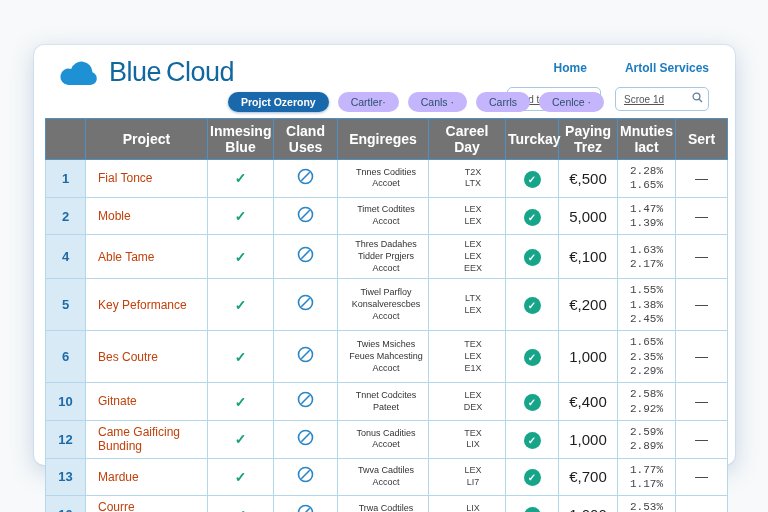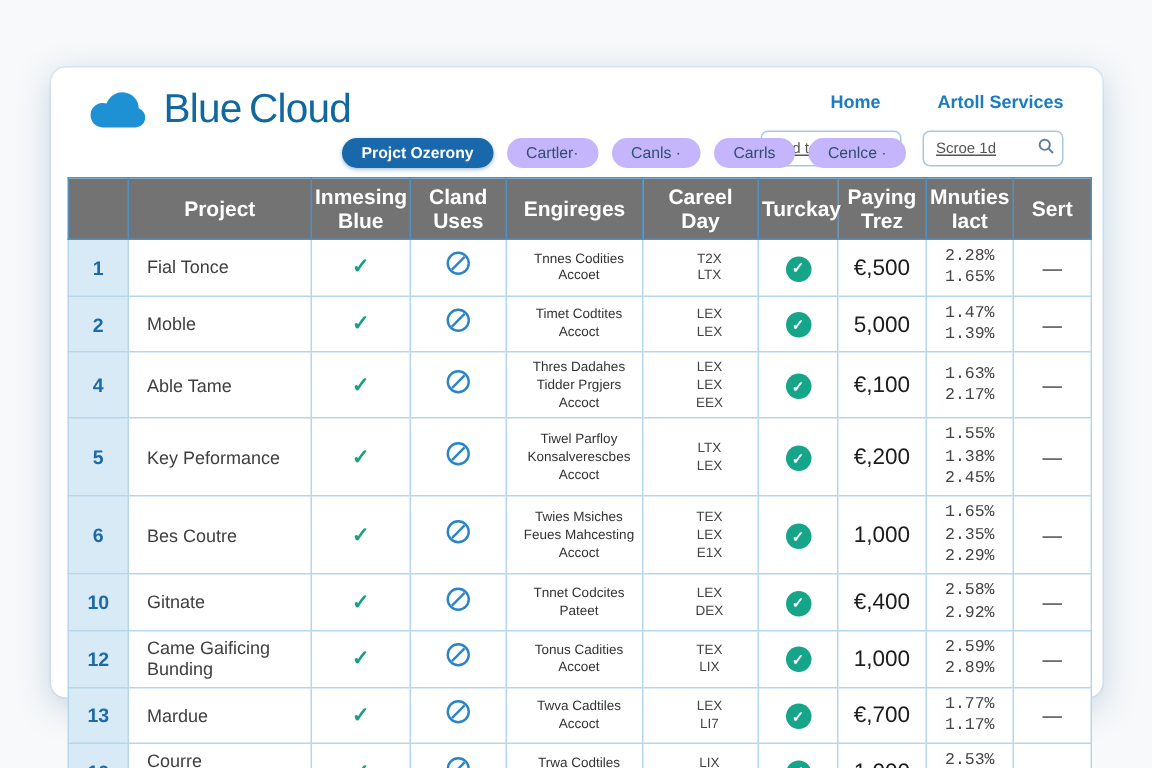--- a/index.html
+++ b/index.html
@@ -19,21 +19,21 @@
   
   .pills{position:absolute;left:194px;top:47px;display:flex;gap:9px;align-items:center;}
   .pill{font-size:10.5px;color:#2f4f6e;background:#c4b5fd;border-radius:12px;padding:4px 13px;cursor:pointer;white-space:nowrap;}
   .pill.active{background:#1a68ac;color:#fff;font-weight:bold;box-shadow:0 1px 3px rgba(20,80,140,.4);}
   
   table{position:absolute;left:11px;top:73px;width:682px;border-collapse:collapse;table-layout:fixed;}
   th{background:#737373;color:#fff;font-size:14px;font-weight:bold;padding:4px 2px;line-height:1.15;
      border:1px solid #4e92c4;white-space:pre-line;}
   td{border:1px solid #b5d7ec;background:#fff;text-align:center;padding:4px 2px;vertical-align:middle;}
   td.c-num{background:#d8eaf6;color:#1c6aa8;font-weight:bold;font-size:13px;}
-  td.c-proj{text-align:left;padding-left:12px;font-size:12px;color:#404040;white-space:pre-line;line-height:1.2;}
+  td.c-proj{text-align:left;padding-left:12px;font-size:12px;color:#c2410c;white-space:pre-line;line-height:1.2;}
   td.c-eng{text-align:center;padding-left:8px;font-size:9px;color:#333;white-space:pre-line;line-height:1.3;}
   td.c-careel{font-size:9px;color:#444;white-space:pre-line;line-height:1.3;padding-left:14px;}
   td.c-pay{font-size:15px;color:#1d1d1d;font-weight:500;}
   td.c-min{font-size:11px;color:#444;white-space:pre-line;line-height:1.3;font-family:Liberation Mono, monospace;}
   td.c-sert{font-size:13px;color:#333;}
   .check{color:#19a07e;font-size:14px;font-weight:bold;}
   .badge{display:inline-flex;width:17px;height:17px;border-radius:50%;background:#17a589;color:#fff;
          font-size:10px;font-weight:bold;align-items:center;justify-content:center;}
   .slash-wrap{display:inline-block;line-height:0;}
 </style>

